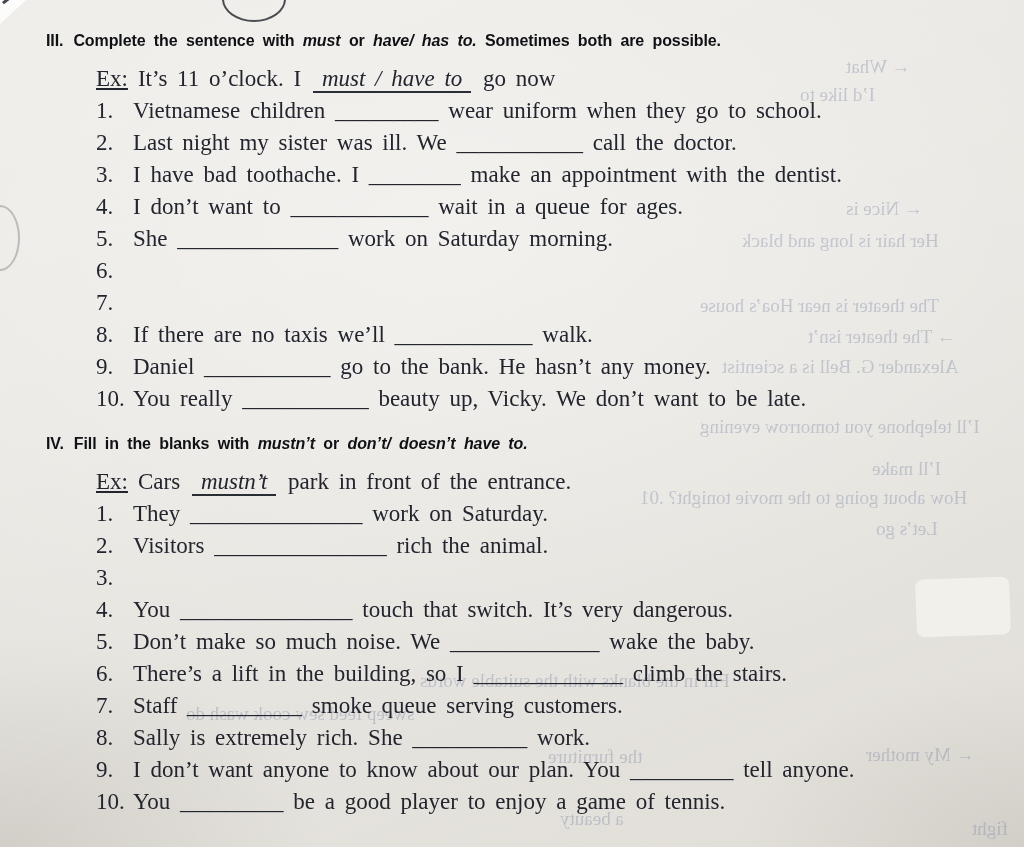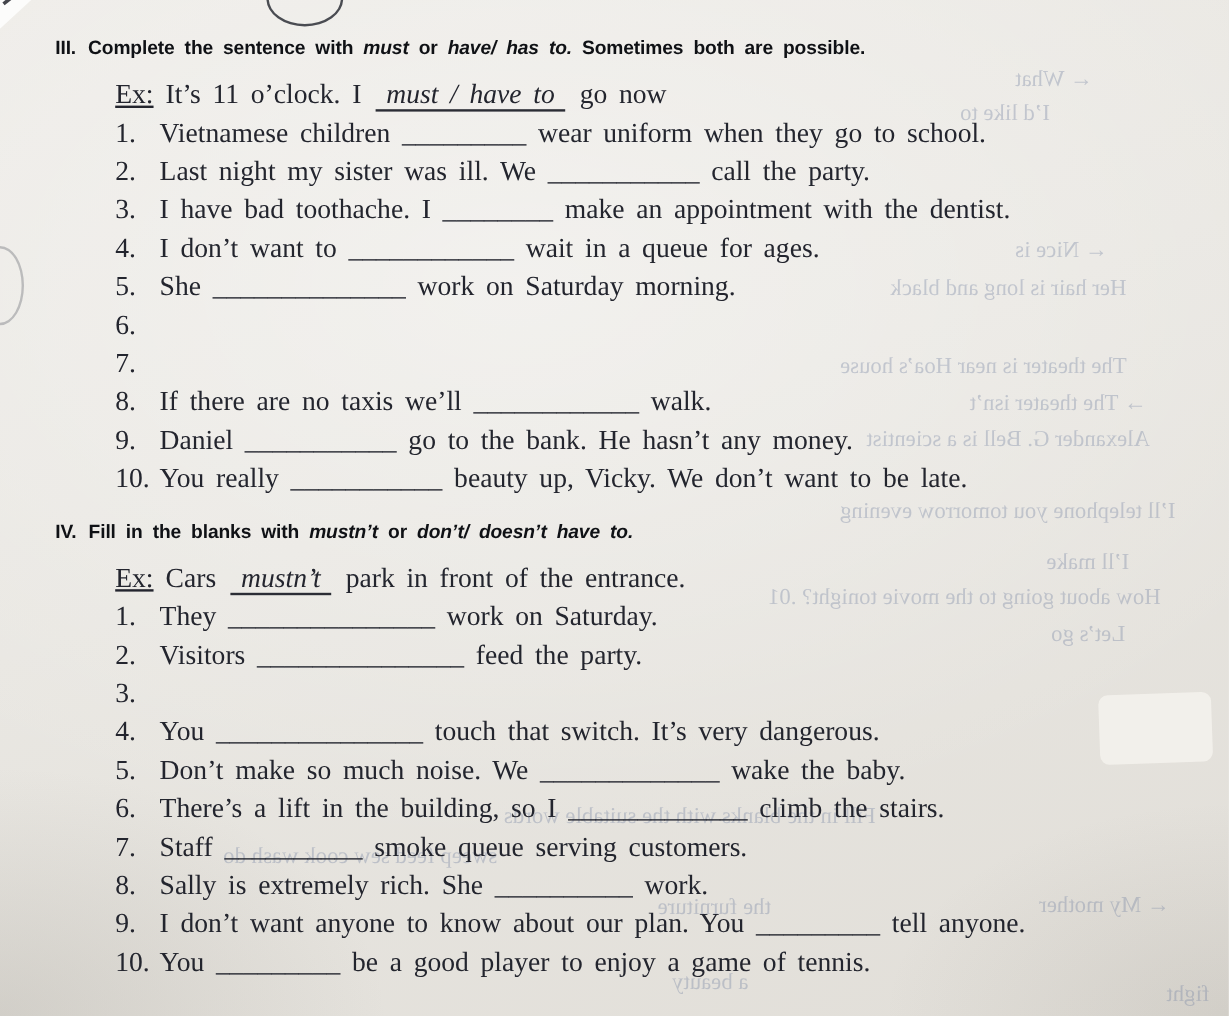--- a/index.html
+++ b/index.html
@@ -72,21 +72,21 @@
         <div class="line">
           <span class="ex-label">Ex:</span>
           <span class="txt"><span>It’s 11 o’clock. I </span><span class="answer">must / have to</span><span> go now</span></span>
         </div>
         <div class="line">
           <span class="num">1.</span>
           <span class="txt">Vietnamese children _________ wear uniform when they go to school.</span>
         </div>
         <div class="line">
           <span class="num">2.</span>
-          <span class="txt">Last night my sister was ill. We ___________ call the party.</span>
+          <span class="txt">Last night my sister was ill. We ___________ call the doctor.</span>
         </div>
         <div class="line">
           <span class="num">3.</span>
           <span class="txt">I have bad toothache. I ________ make an appointment with the dentist.</span>
         </div>
         <div class="line">
           <span class="num">4.</span>
           <span class="txt">I don’t want to ____________ wait in a queue for ages.</span>
         </div>
         <div class="line">
@@ -117,21 +117,21 @@
         <div class="line">
           <span class="ex-label">Ex:</span>
           <span class="txt"><span>Cars </span><span class="answer">mustn’t</span><span> park in front of the entrance.</span></span>
         </div>
         <div class="line">
           <span class="num">1.</span>
           <span class="txt">They _______________ work on Saturday.</span>
         </div>
         <div class="line">
           <span class="num">2.</span>
-          <span class="txt">Visitors _______________ feed the party.</span>
+          <span class="txt">Visitors _______________ rich the animal.</span>
         </div>
         <div class="line">
           <span class="num">3.</span>
         </div>
         <div class="line">
           <span class="num">4.</span>
           <span class="txt">You _______________ touch that switch. It’s very dangerous.</span>
         </div>
         <div class="line">
           <span class="num">5.</span>

